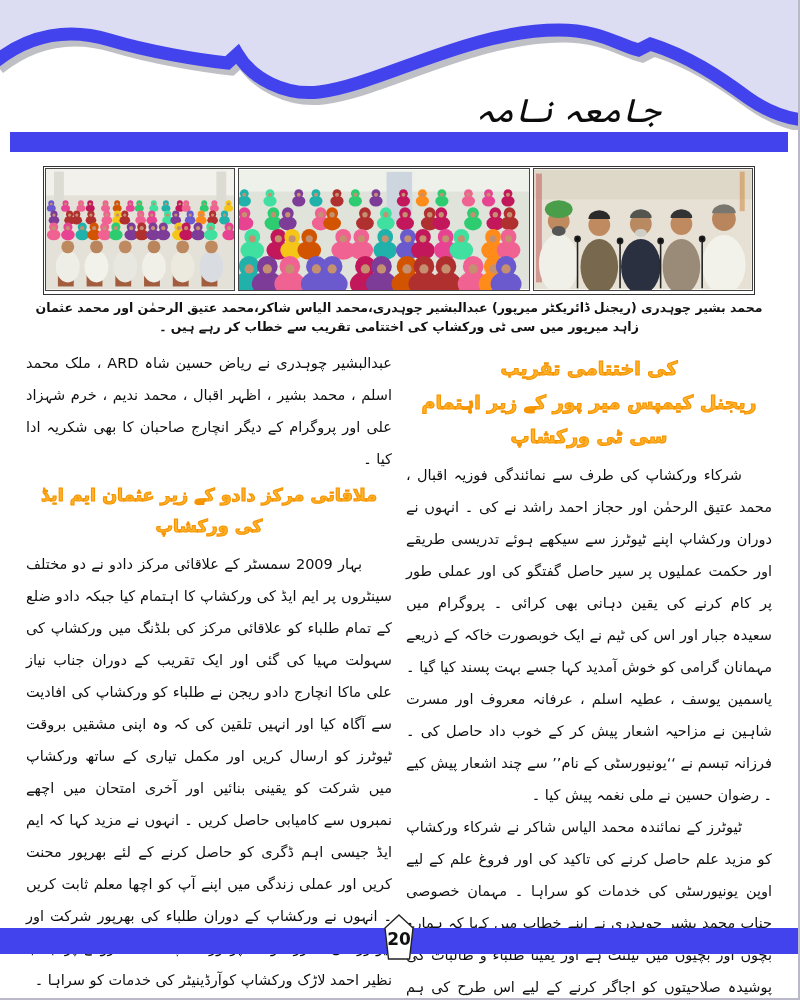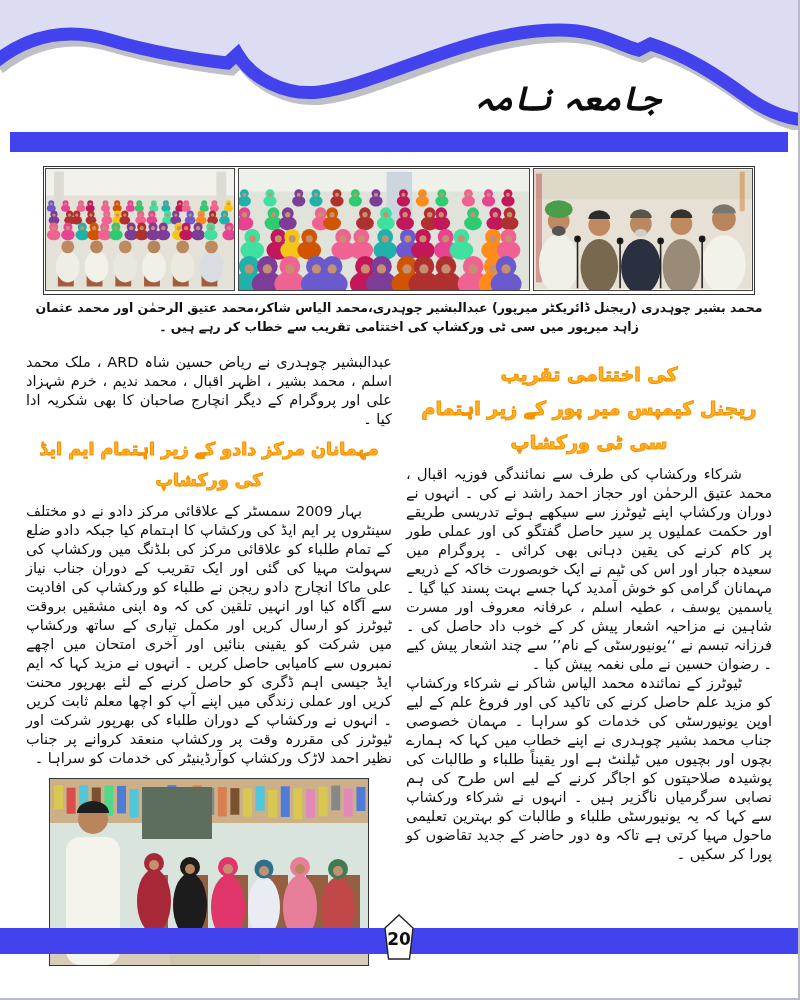--- a/index.html
+++ b/index.html
@@ -3,34 +3,34 @@
 <meta charset="utf-8">
 <style>
   html,body{margin:0;padding:0;}
   body{width:800px;height:1000px;overflow:hidden;background:#ffffff;
        font-family:"DejaVu Sans","Liberation Sans",sans-serif;}
   .page{position:relative;width:798px;height:998px;background:#ffffff;
         border-right:2px solid #b9b9c9;border-bottom:2px solid #b9b9c9;}
   
   .header{position:relative;width:100%;height:130px;}
   .header svg{display:block;width:100%;height:130px;}
-  .masthead{position:absolute;right:138px;bottom:12px;color:#0c0c0c;
+  .masthead{position:absolute;right:138px;bottom:0px;color:#0c0c0c;
             font-family:"DejaVu Serif","Liberation Serif",serif;
-            font-size:33px;font-weight:bold;font-style:italic;letter-spacing:1px;}
+            font-size:33px;font-weight:normal;font-style:italic;letter-spacing:1px;}
   .rule-bar{height:20px;background:#4343ee;margin:2px 10px 0 10px;}
   
   .photo-strip{width:712px;height:129px;margin:14px auto 4px auto;display:flex;
                gap:3px;background:#ffffff;border:1px solid #333;padding:1px;box-sizing:border-box;}
   .photo-strip svg{display:block;height:121px;border:1px solid #444;}
   .strip-caption{text-align:center;font-size:12.5px;font-weight:bold;color:#111;
-                 margin:4px 30px 16px 30px;line-height:1.5;}
+                 margin:4px 30px 10px 30px;line-height:1.5;}
   
   .columns{display:flex;gap:14px;padding:0 26px;}
   .col{flex:1;min-width:0;}
-  .col p{margin:0;font-size:14.5px;line-height:19px;text-align:justify;
+  .col p{margin:0;font-size:14.5px;line-height:32px;text-align:justify;
          color:#101010;text-indent:30px;}
   .col p.flush{text-indent:0;}
   .orange-heading{font-weight:bold;text-align:center;color:#ffb22a;
                   -webkit-text-stroke:1.1px #f59300;line-height:1.8;}
   .heading-right{font-size:19px;margin:4px 0 6px 0;}
   .heading-left{font-size:17.5px;margin:5px 0 5px 0;}
   
   .left-photo{display:block;width:318px;height:186px;margin:10px auto 2px auto;
               border:1px solid #333;}
   
@@ -432,21 +432,21 @@
         <div>کی اختتامی تقریب</div>
         <div>ریجنل کیمپس میر پور کے زیر اہتمام سی ٹی ورکشاپ</div>
       </div>
       <p>شرکاء ورکشاپ کی طرف سے نمائندگی فوزیہ اقبال ، محمد عتیق الرحمٰن اور حجاز احمد راشد نے کی ۔ انہوں نے دوران ورکشاپ اپنے ٹیوٹرز سے سیکھے ہوئے تدریسی طریقے اور حکمت عملیوں پر سیر حاصل گفتگو کی اور عملی طور پر کام کرنے کی یقین دہانی بھی کرائی ۔ پروگرام میں سعیدہ جبار اور اس کی ٹیم نے ایک خوبصورت خاکہ کے ذریعے مہمانان گرامی کو خوش آمدید کہا جسے بہت پسند کیا گیا ۔ یاسمین یوسف ، عطیہ اسلم ، عرفانہ معروف اور مسرت شاہین نے مزاحیہ اشعار پیش کر کے خوب داد حاصل کی ۔ فرزانہ تبسم نے ‘‘یونیورسٹی کے نام’’ سے چند اشعار پیش کیے ۔ رضوان حسین نے ملی نغمہ پیش کیا ۔</p>
       <p>ٹیوٹرز کے نمائندہ محمد الیاس شاکر نے شرکاء ورکشاپ کو مزید علم حاصل کرنے کی تاکید کی اور فروغ علم کے لیے اوپن یونیورسٹی کی خدمات کو سراہا ۔ مہمان خصوصی جناب محمد بشیر چوہدری نے اپنے خطاب میں کہا کہ ہمارے بچوں اور بچیوں میں ٹیلنٹ ہے اور یقیناً طلباء و طالبات کی پوشیدہ صلاحیتوں کو اجاگر کرنے کے لیے اس طرح کی ہم نصابی سرگرمیاں ناگزیر ہیں ۔ انہوں نے شرکاء ورکشاپ سے کہا کہ یہ یونیورسٹی طلباء و طالبات کو بہترین تعلیمی ماحول مہیا کرتی ہے تاکہ وہ دور حاضر کے جدید تقاضوں کو پورا کر سکیں ۔</p>
 
     </div>
 
     <div class="col">
       <p class="flush">عبدالبشیر چوہدری نے ریاض حسین شاہ ARD ، ملک محمد اسلم ، محمد بشیر ، اظہر اقبال ، محمد ندیم ، خرم شہزاد علی اور پروگرام کے دیگر انچارج صاحبان کا بھی شکریہ ادا کیا ۔</p>
-      <div class="orange-heading heading-left">مہمانان مرکز دادو کے زیر اہتمام ایم ایڈ کی ورکشاپ</div>
+      <div class="orange-heading heading-left">ملاقاتی مرکز دادو کے زیر عثمان ایم ایڈ کی ورکشاپ</div>
       <p>بہار 2009 سمسٹر کے علاقائی مرکز دادو نے دو مختلف سینٹروں پر ایم ایڈ کی ورکشاپ کا اہتمام کیا جبکہ دادو ضلع کے تمام طلباء کو علاقائی مرکز کی بلڈنگ میں ورکشاپ کی سہولت مہیا کی گئی اور ایک تقریب کے دوران جناب نیاز علی ماکا انچارج دادو ریجن نے طلباء کو ورکشاپ کی افادیت سے آگاہ کیا اور انہیں تلقین کی کہ وہ اپنی مشقیں بروقت ٹیوٹرز کو ارسال کریں اور مکمل تیاری کے ساتھ ورکشاپ میں شرکت کو یقینی بنائیں اور آخری امتحان میں اچھے نمبروں سے کامیابی حاصل کریں ۔ انہوں نے مزید کہا کہ ایم ایڈ جیسی اہم ڈگری کو حاصل کرنے کے لئے بھرپور محنت کریں اور عملی زندگی میں اپنے آپ کو اچھا معلم ثابت کریں ۔ انہوں نے ورکشاپ کے دوران طلباء کی بھرپور شرکت اور ٹیوٹرز کی مقررہ وقت پر ورکشاپ منعقد کروانے پر جناب نظیر احمد لاڑک ورکشاپ کوآرڈینیٹر کی خدمات کو سراہا ۔</p>
 
       <svg id="dadu-photo" class="left-photo" viewBox="0 0 318 186">
         <rect width="318" height="186" fill="#d9e4dc"></rect>
         <rect width="318" height="44" fill="#cbb089"></rect>
         <g id="books-row">
             <rect x="4" y="6.000900030136947" width="9" height="24.202953014711806" fill="#d9c84f"></rect>
             <rect x="16.6" y="8.744765170146493" width="9" height="26.029171681058752" fill="#d94f4f"></rect>
             <rect x="29.2" y="6.41013086252858" width="9" height="28.91110790233231" fill="#4fc6d9"></rect>
             <rect x="41.8" y="8.48968303202622" width="9" height="30.56438225746563" fill="#7a5230"></rect>

